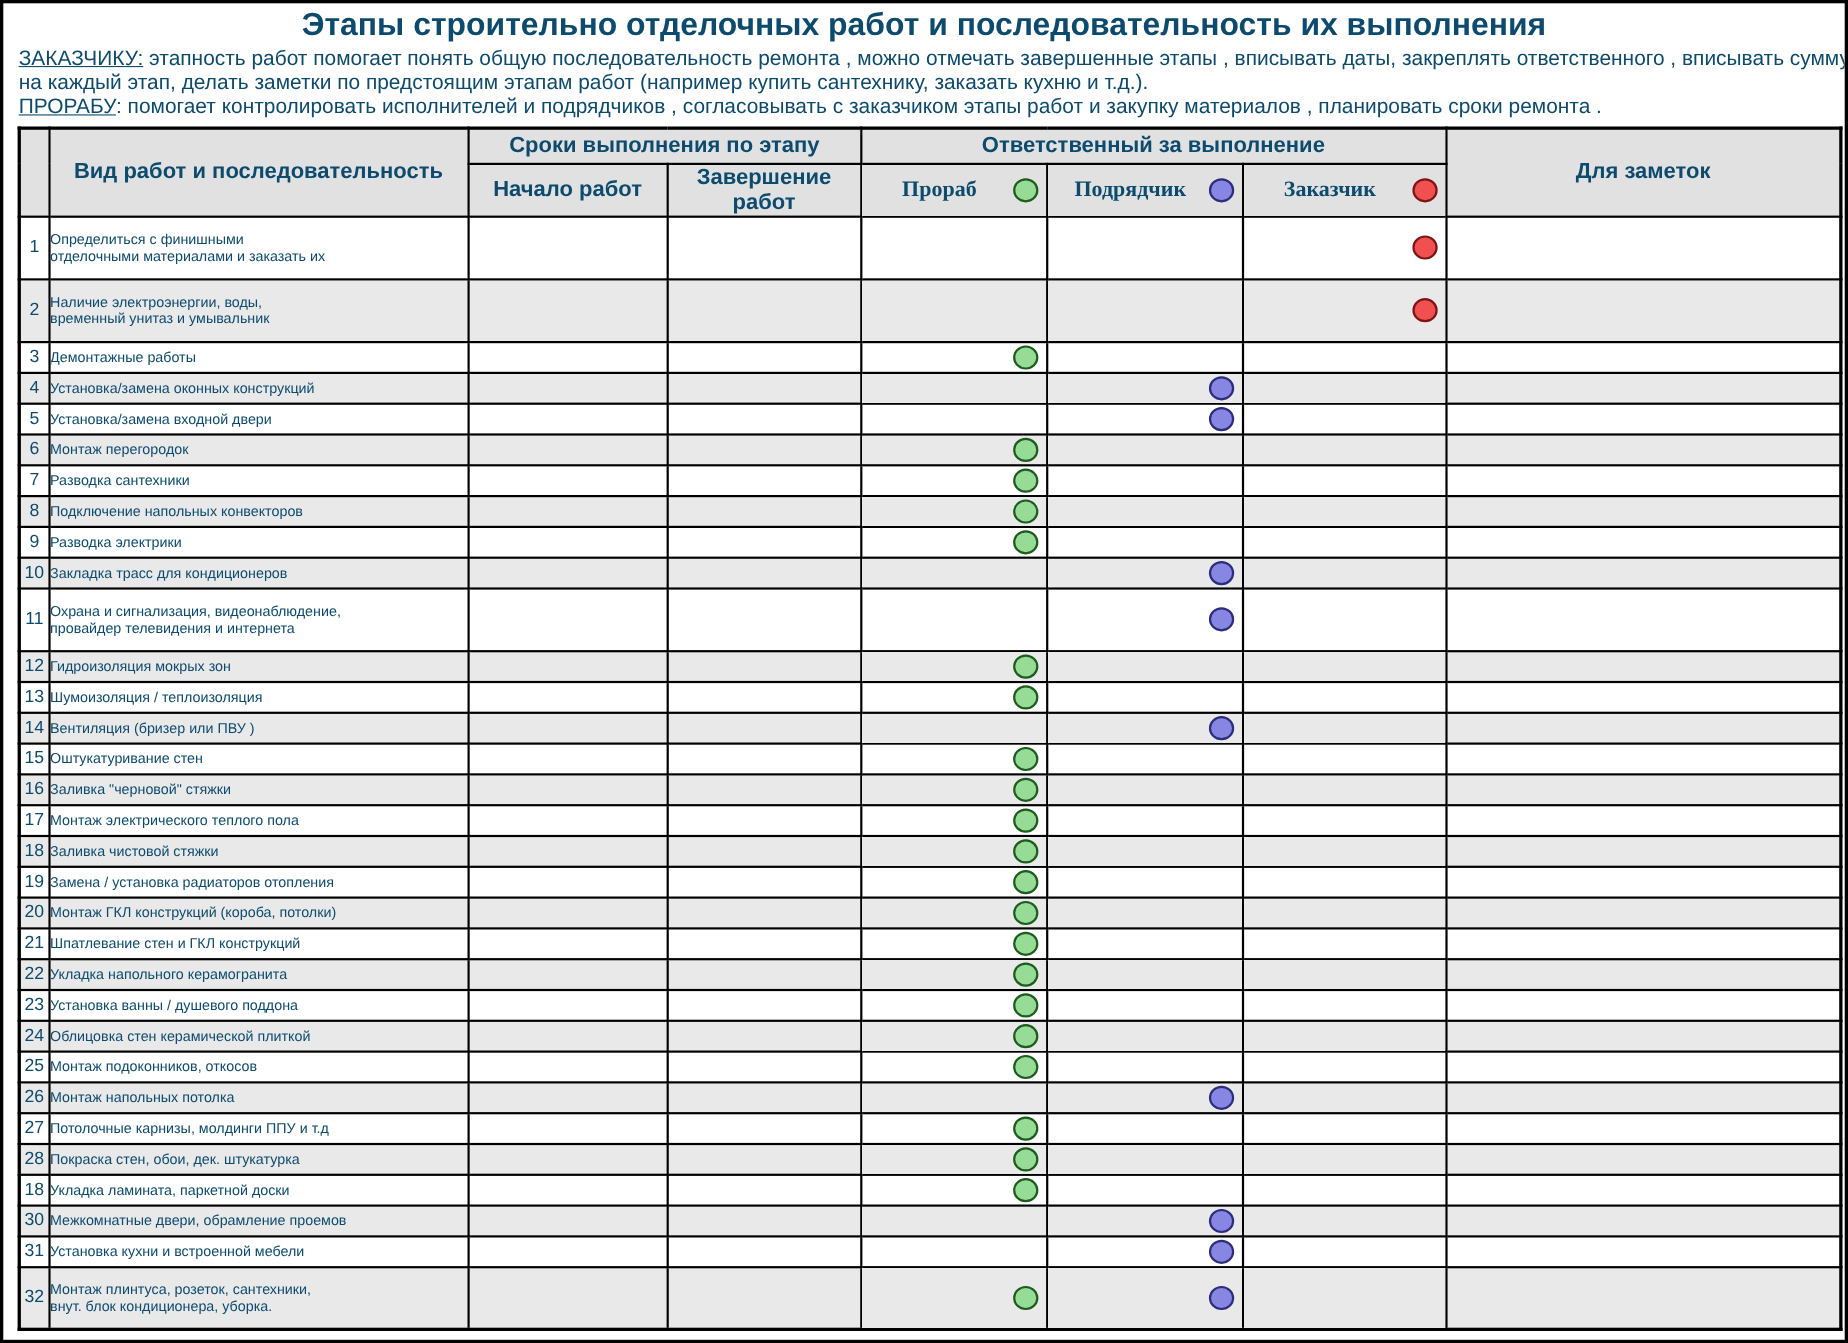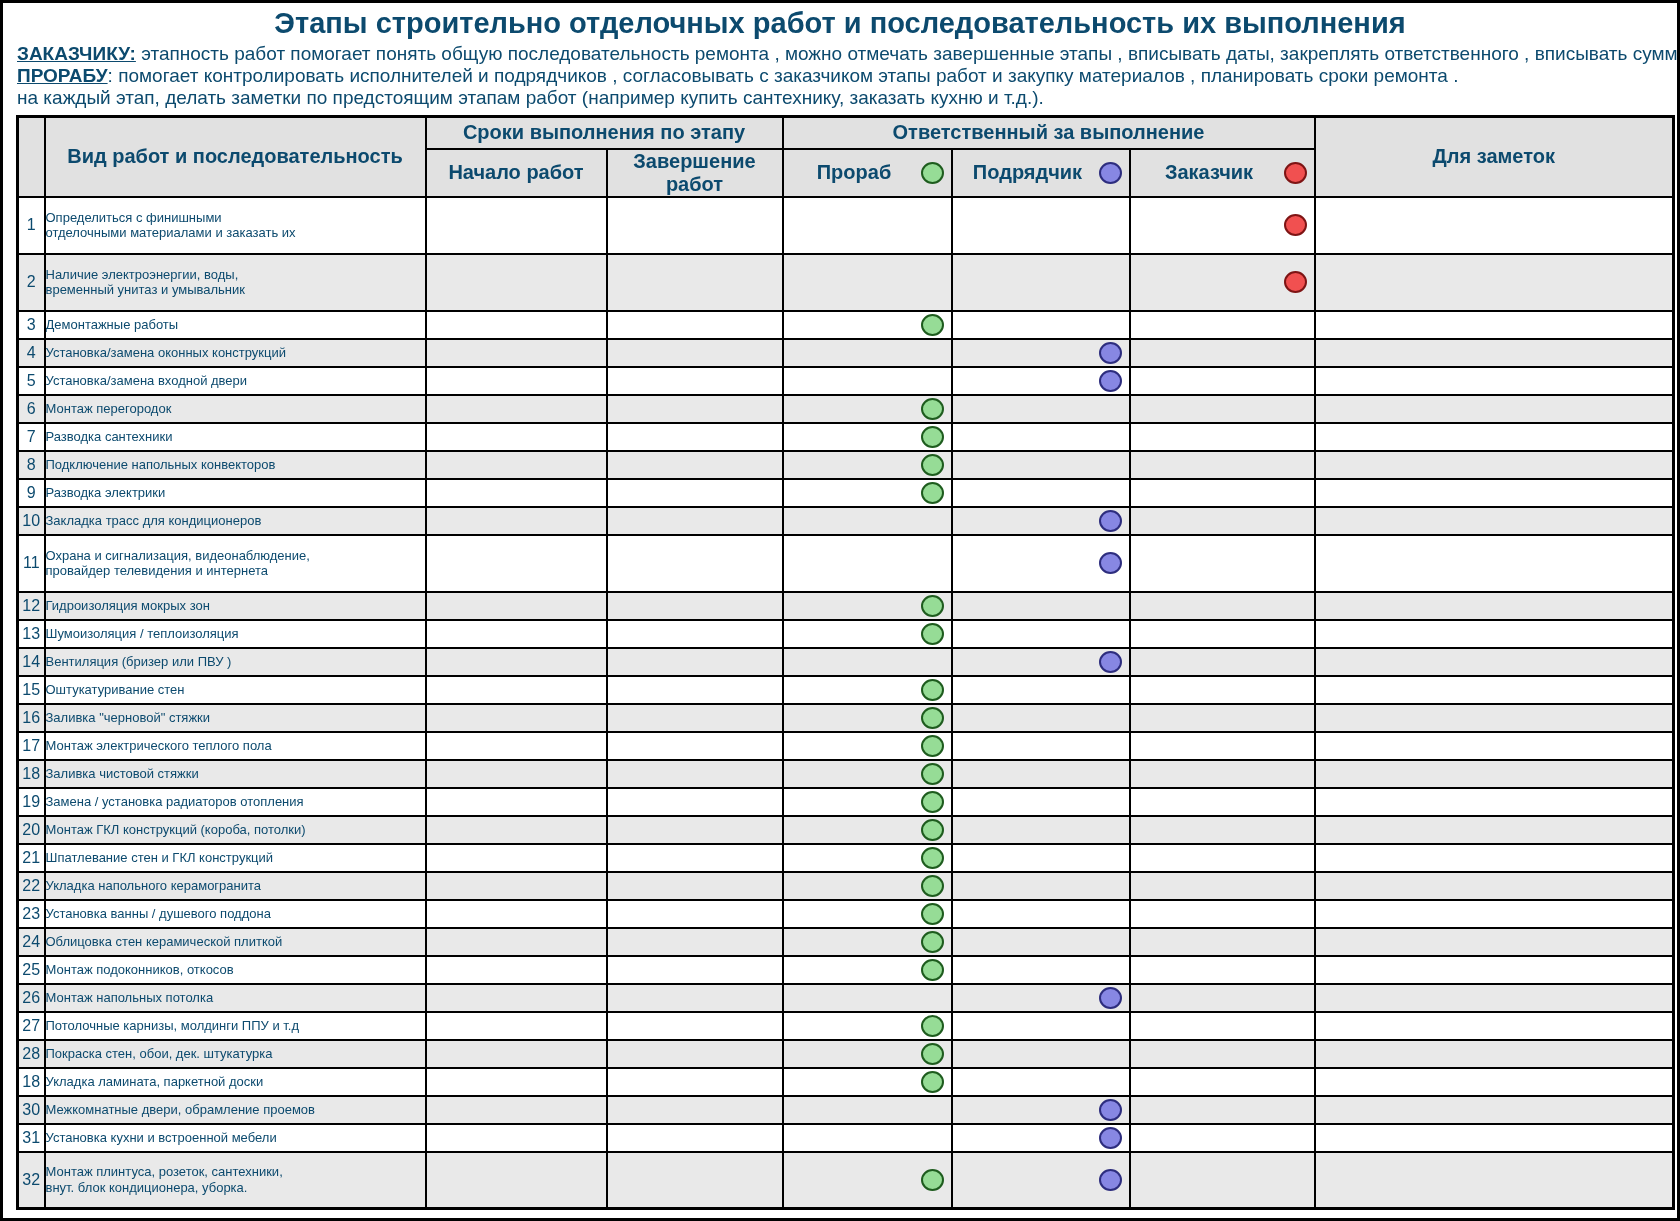--- a/index.html
+++ b/index.html
@@ -20,21 +20,21 @@
     margin-top:4px;
     letter-spacing:0px;
     white-space:nowrap;
   }
   .intro{
     margin:3px 0 6px 14px;
     font-size:19px;
     line-height:22px;
   }
   .intro-line{white-space:nowrap;}
-  .intro-label{font-weight:bold;text-decoration:underline;}
+  .intro-label{font-weight:normal;text-decoration:underline;}
   table.stages{
     border-collapse:collapse;
     table-layout:fixed;
     width:1656px;
     margin-left:13px;
     border:3px solid #000;
   }
   table.stages th, table.stages td{
     border:2px solid #000;
     box-sizing:border-box;
@@ -57,21 +57,21 @@
     text-align:center;
     vertical-align:middle;
   }
   td.name{
     font-size:13px;
     line-height:1.18;
     vertical-align:middle;
     padding:0 1px 0 6px;
     white-space:pre-line;
   }
-  th.resp{position:relative;}
+  th.resp{position:relative;font-family:Liberation Serif, serif;}
   td.resp{position:relative;}
   .dot{
     position:absolute;
     right:7px;top:50%;
     transform:translateY(-50%);
     width:23px;height:22px;
     border-radius:50%;
     box-sizing:border-box;
   }
   .dot[data-role="foreman"]{border:2px solid #1e5c1e;}
@@ -87,22 +87,22 @@
 </style>
 </head>
 <body>
 
 <div class="page">
 
   <div class="title">Этапы строительно отделочных работ и последовательность их выполнения</div>
 
   <div class="intro">
     <div class="intro-line"><span class="intro-label">ЗАКАЗЧИКУ:</span><span> этапность работ помогает  понять общую последовательность ремонта , можно отмечать завершенные этапы , вписывать даты, закреплять ответственного , вписывать сумму затрат</span></div>
+    <div class="intro-line">на каждый этап, делать заметки по предстоящим этапам работ  (например купить сантехнику, заказать кухню и т.д.).</div>
     <div class="intro-line"><span class="intro-label">ПРОРАБУ</span><span>: помогает контролировать исполнителей и подрядчиков , согласовывать с заказчиком этапы работ и закупку материалов , планировать сроки ремонта .</span></div>
-    <div class="intro-line">на каждый этап, делать заметки по предстоящим этапам работ  (например купить сантехнику, заказать кухню и т.д.).</div>
   </div>
 
   <table class="stages">
     <colgroup>
       <col style="width:27px">
       <col style="width:381px">
       <col style="width:181px">
       <col style="width:176px">
       <col style="width:169px">
       <col style="width:178px">

